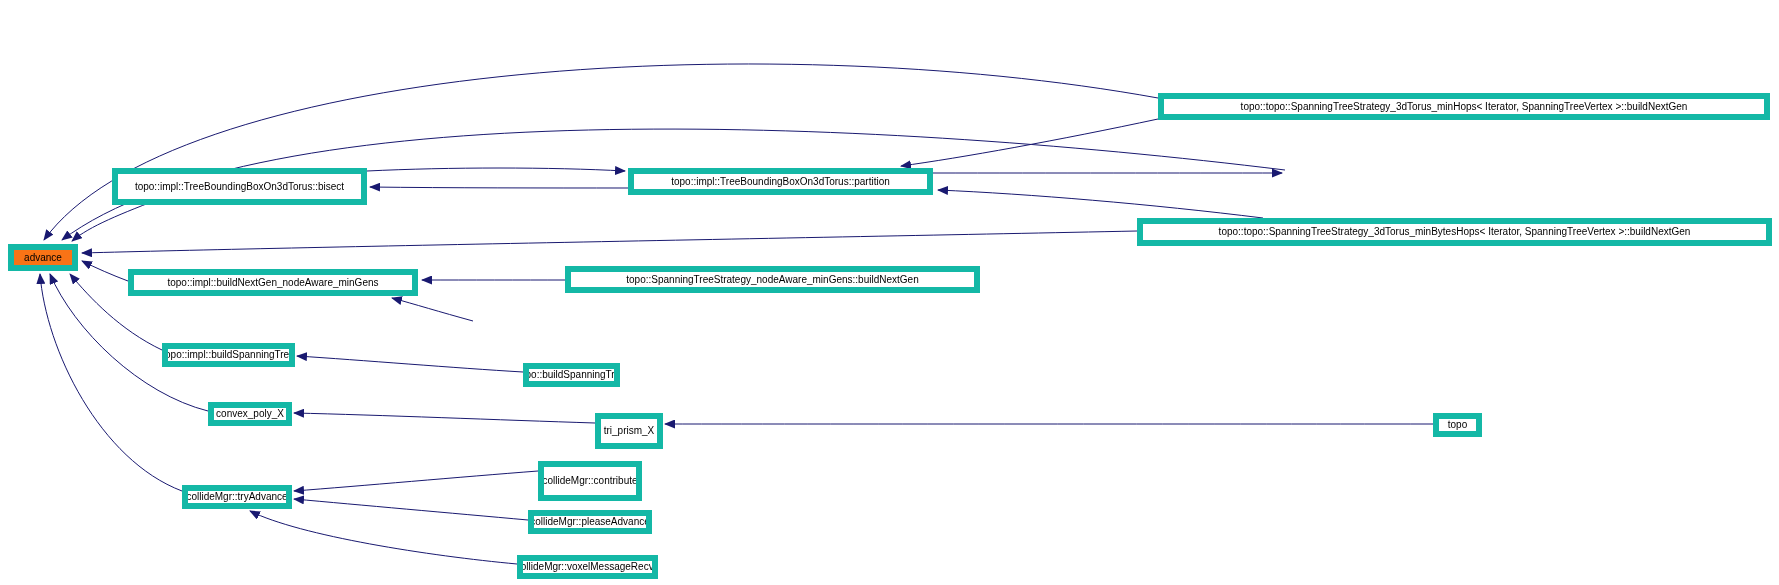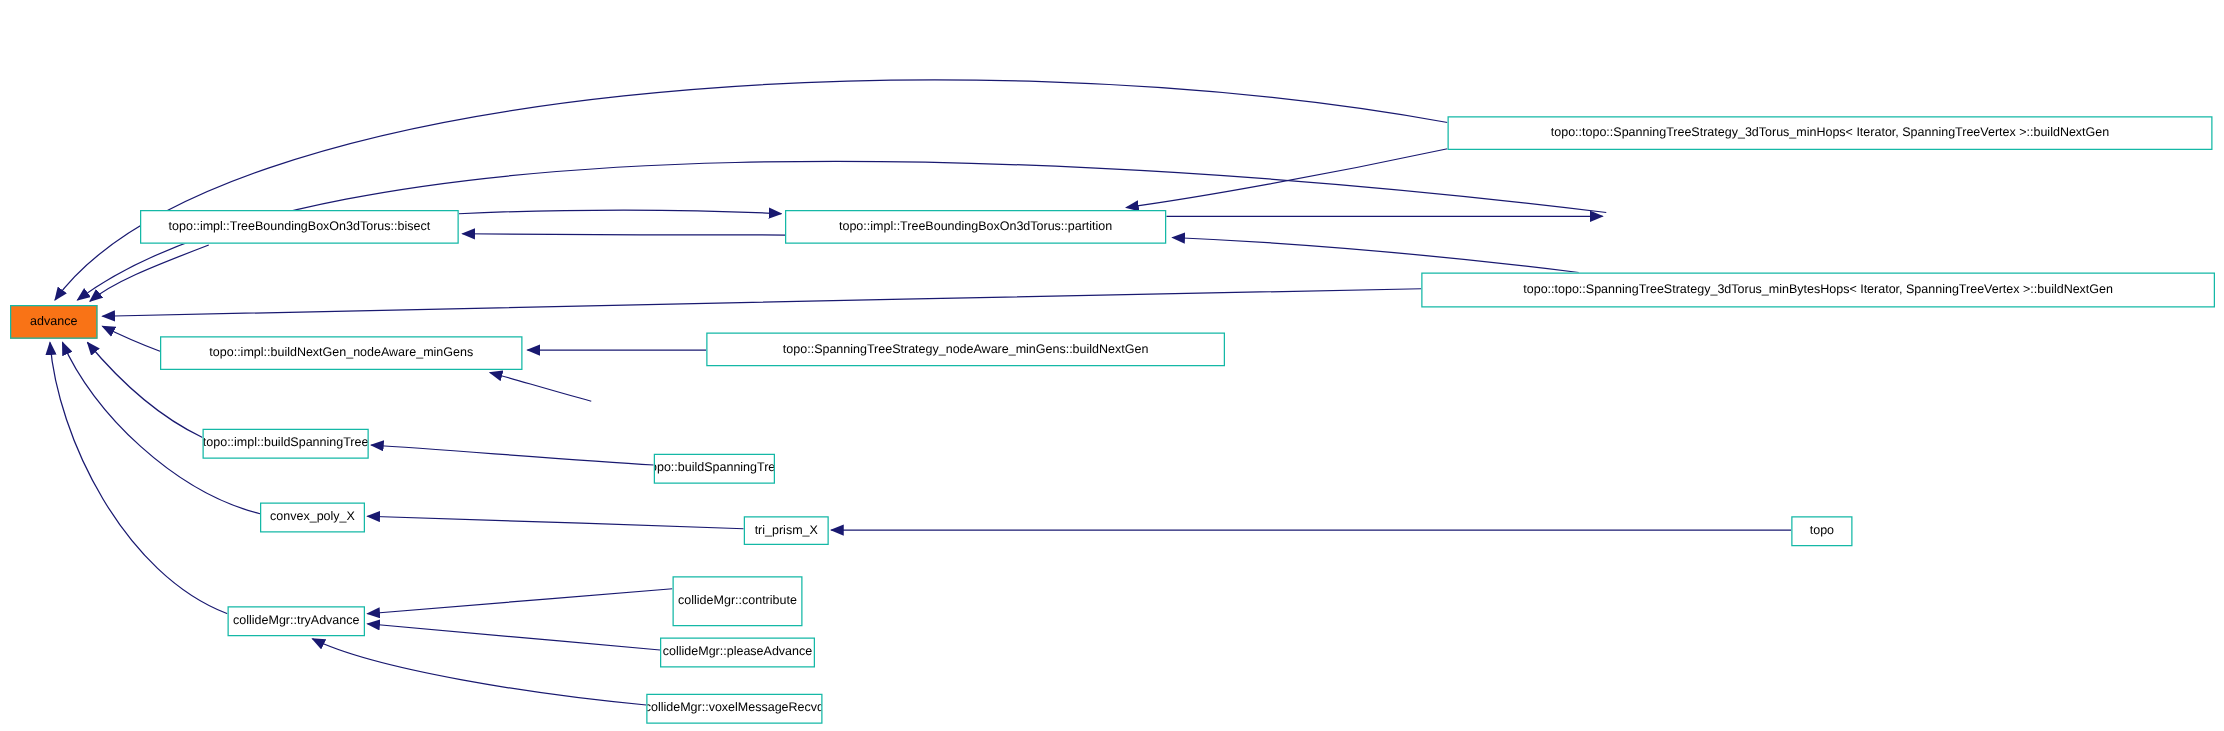--- a/index.html
+++ b/index.html
@@ -1,20 +1,20 @@
 <!DOCTYPE html>
 <html><head>
 <meta charset="utf-8">
 <style>
   html,body{margin:0;padding:0;background:#ffffff;}
   #canvas{position:relative;width:1779px;height:585px;background:#ffffff;overflow:hidden;
           font-family:"Liberation Sans", sans-serif;}
   #edges{position:absolute;left:0;top:0;width:1779px;height:585px;}
   .node{position:absolute;box-sizing:border-box;display:flex;align-items:center;justify-content:center;
-        border:1px solid #14b8a6;background:#ffffff;color:#000000;font-size:10px;line-height:1;
+        border:6px solid #14b8a6;background:#ffffff;color:#000000;font-size:10px;line-height:1;
         white-space:nowrap;overflow:hidden;padding:0 3px;cursor:pointer;}
   .node.root{background:#f97316;cursor:default;}
   path.edge{fill:none;stroke:#191970;stroke-width:1;}
 </style>
 </head>
 <body>
 
 <div id="canvas">
 
   <svg id="edges" width="1779" height="585" viewBox="0 0 1779 585" xmlns="http://www.w3.org/2000/svg">
@@ -41,28 +41,28 @@
     <path class="edge" d="M 523 372 C 455 368, 360 360, 297 356" marker-end="url(#arrow)"></path>
     <path class="edge" d="M 595 423 C 500 420, 380 415, 294 413" marker-end="url(#arrow)"></path>
     <path class="edge" d="M 1433 424 C 1200 424, 850 424, 665 424" marker-end="url(#arrow)"></path>
     <path class="edge" d="M 538 471 C 460 477, 360 486, 294 491" marker-end="url(#arrow)"></path>
     <path class="edge" d="M 528 520 C 450 513, 360 505, 294 499" marker-end="url(#arrow)"></path>
     <path class="edge" d="M 517 564 C 430 556, 300 536, 250 511" marker-end="url(#arrow)"></path>
   </svg>
 
   <div class="node root" style="left:8px;top:244px;width:70px;height:27px">advance</div>
   <div class="node" style="left:1158px;top:93px;width:612px;height:27px">topo::topo::SpanningTreeStrategy_3dTorus_minHops&lt; Iterator, SpanningTreeVertex &gt;::buildNextGen</div>
-  <div class="node" style="left:112px;top:168px;width:255px;height:27px">topo::impl::TreeBoundingBoxOn3dTorus::bisect</div>
+  <div class="node" style="left:112px;top:168px;width:255px;height:37px">topo::impl::TreeBoundingBoxOn3dTorus::bisect</div>
   <div class="node" style="left:628px;top:168px;width:305px;height:27px">topo::impl::TreeBoundingBoxOn3dTorus::partition</div>
   <div class="node" style="left:1137px;top:218px;width:635px;height:28px">topo::topo::SpanningTreeStrategy_3dTorus_minBytesHops&lt; Iterator, SpanningTreeVertex &gt;::buildNextGen</div>
   <div class="node" style="left:128px;top:269px;width:290px;height:27px">topo::impl::buildNextGen_nodeAware_minGens</div>
   <div class="node" style="left:565px;top:266px;width:415px;height:27px">topo::SpanningTreeStrategy_nodeAware_minGens::buildNextGen</div>
   <div class="node" style="left:162px;top:343px;width:133px;height:24px">topo::impl::buildSpanningTree</div>
   <div class="node" style="left:523px;top:363px;width:97px;height:24px">topo::buildSpanningTree</div>
   <div class="node" style="left:208px;top:402px;width:84px;height:24px">convex_poly_X</div>
-  <div class="node" style="left:595px;top:413px;width:68px;height:23px">tri_prism_X</div>
+  <div class="node" style="left:595px;top:413px;width:68px;height:36px">tri_prism_X</div>
   <div class="node" style="left:1433px;top:413px;width:49px;height:24px">topo</div>
   <div class="node" style="left:182px;top:485px;width:110px;height:24px">collideMgr::tryAdvance</div>
   <div class="node" style="left:538px;top:461px;width:104px;height:40px">collideMgr::contribute</div>
   <div class="node" style="left:528px;top:510px;width:124px;height:24px">collideMgr::pleaseAdvance</div>
   <div class="node" style="left:517px;top:555px;width:141px;height:24px">collideMgr::voxelMessageRecvd</div>
 
 </div>
 
 </body></html>

